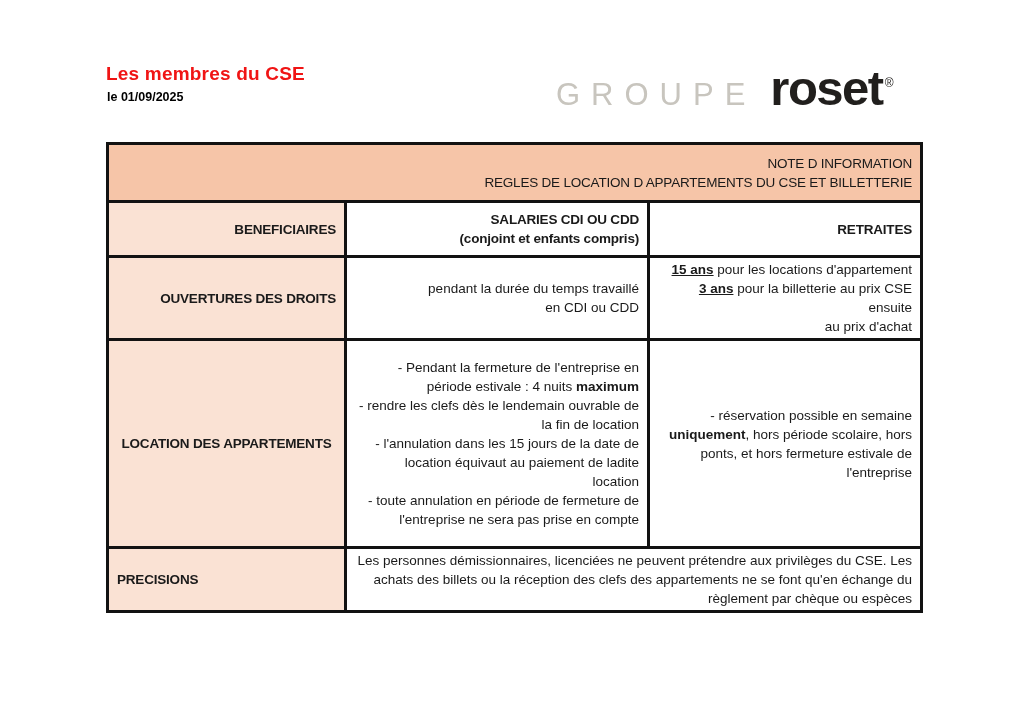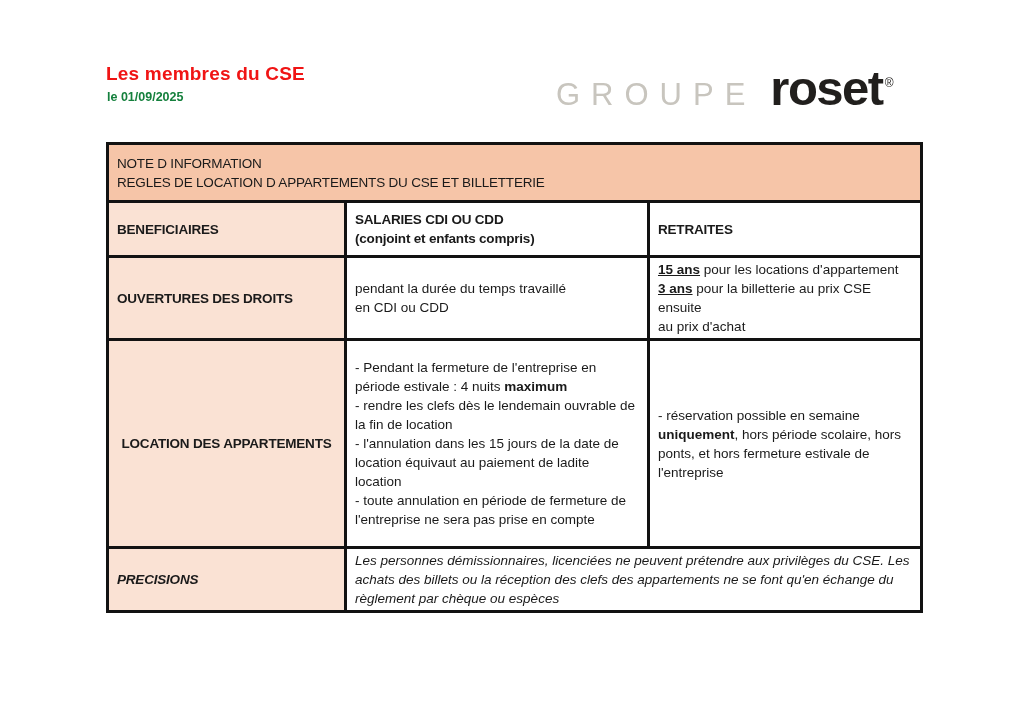--- a/index.html
+++ b/index.html
@@ -14,21 +14,21 @@
   .page { position: absolute; inset: 0; border-radius: 25px; }
 
   
   .doc-heading {
     position: absolute; left: 106px; top: 63px;
     font-size: 19px; font-weight: bold; color: #f01414;
     letter-spacing: 0.2px;
   }
   .doc-date {
     position: absolute; left: 107px; top: 90px;
-    font-size: 12.5px; font-weight: bold; color: #15803d;
+    font-size: 12.5px; font-weight: bold; color: #000000;
   }
   .logo {
     position: absolute; left: 556px; top: 60px;
     display: flex; align-items: baseline;
   }
   .logo-groupe {
     font-size: 31px; font-weight: 400; color: #c8c5be;
     letter-spacing: 11px;
   }
   .logo-roset {
@@ -43,21 +43,21 @@
   
   table.note {
     position: absolute; left: 106px; top: 142px;
     width: 814px;
     border-collapse: collapse;
     table-layout: fixed;
   }
   table.note td {
     border: 3px solid #121212;
     vertical-align: middle;
-    text-align: left;
+    text-align: right;
     font-size: 13.5px;
     line-height: 19px;
     padding: 2px 8px;
   }
   .col-label { width: 238px; }
   .col-mid   { width: 303px; }
   .col-right { width: 273px; }
 
   td.title-cell {
     background: #f6c5a8;
@@ -72,21 +72,21 @@
     font-size: 13px;
     letter-spacing: -0.2px;
   }
   .bold { font-weight: bold; }
   .bold-underline { font-weight: bold; text-decoration: underline; }
 
   td.c-beneficiaires { height: 55px; font-weight: bold; font-size: 13px; letter-spacing: -0.2px; }
   td.c-ouvertures   { height: 71px; }
   td.c-location     { height: 208px; text-align: left; }
   td.c-billetterie  { height: 36px; font-weight: bold; font-size: 13px; line-height: 18px; }
-  td.c-precisions   { height: 56px; padding: 4px 16px; line-height: 20.5px; font-style: italic; }
+  td.c-precisions   { height: 56px; padding: 4px 16px; line-height: 20.5px; }
 </style>
 </head>
 <body>
 
 <div class="page">
 
   <div class="doc-heading">Les membres du CSE</div>
   <div class="doc-date">le 01/09/2025</div>
 
   <div class="logo">

